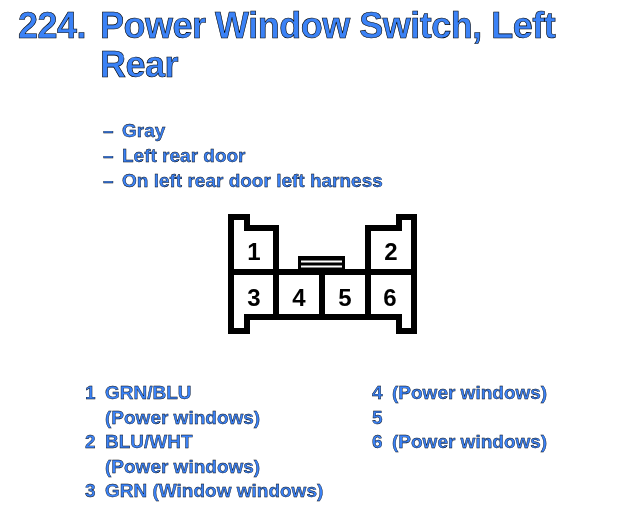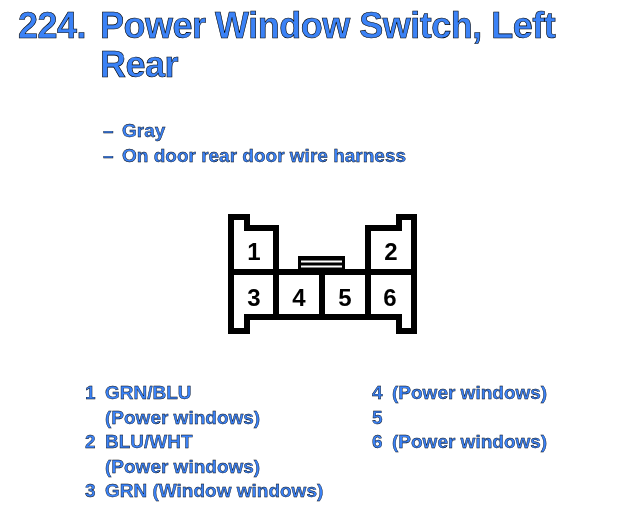--- a/index.html
+++ b/index.html
@@ -52,21 +52,24 @@
       <div>Power Window Switch, Left</div>
       <div>Rear</div>
     </div>
   </div>
 
   <div class="details">
     <div class="detail-line">
       <span class="dash">–</span><span>Gray</span>
     </div>
     <div class="detail-line">
-      <span class="dash">–</span><span>On door rear door wire harness</span>
+      <span class="dash">–</span><span>Left rear door</span>
+    </div>
+    <div class="detail-line">
+      <span class="dash">–</span><span>On left rear door left harness</span>
     </div>
   </div>
 
   <svg class="connector-svg" viewBox="0 0 640 528" aria-hidden="true">
 
     <path d="M231 217 H247 V228 H276 V272 H368 V228 H399 V217 H414 V331 H399 V317 H247 V331 H231 Z" fill="none" stroke="#000000" stroke-width="6"></path>
 
     <path d="M231 272 H414" fill="none" stroke="#000000" stroke-width="6"></path>
 
     <path d="M276 272 V317 M322 272 V317 M368 272 V317" fill="none" stroke="#000000" stroke-width="6"></path>

